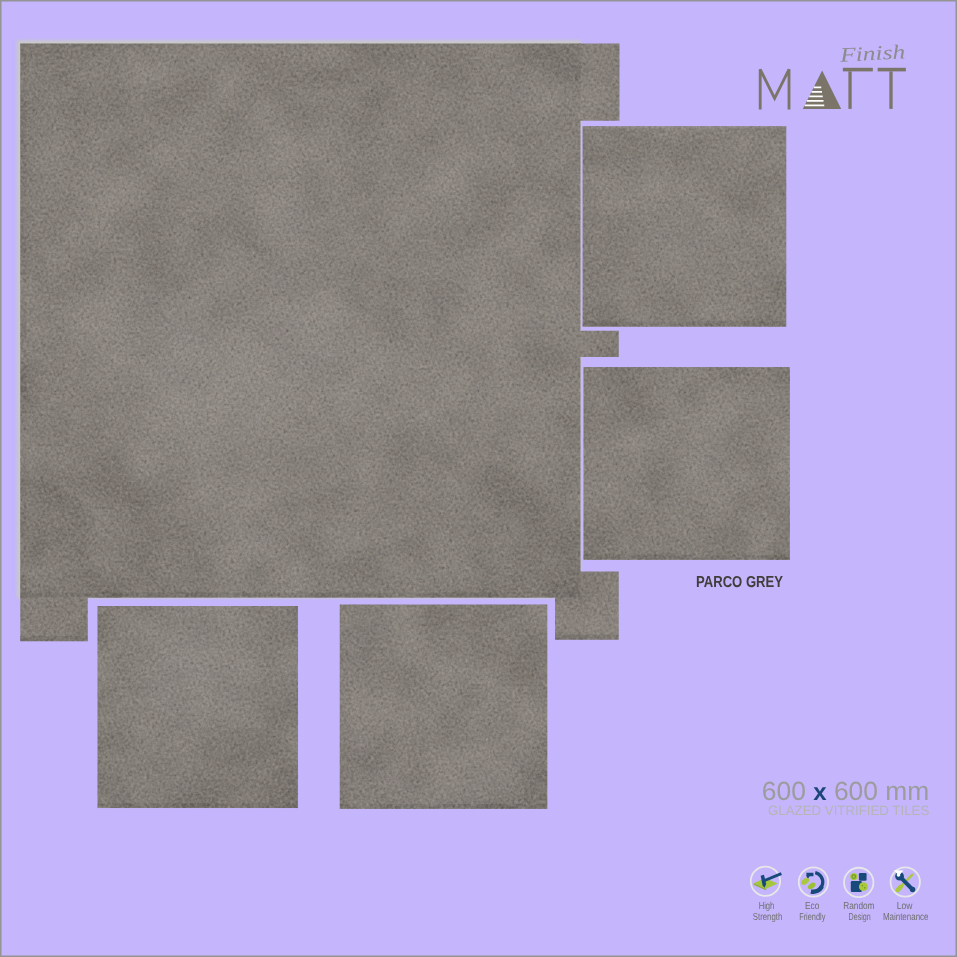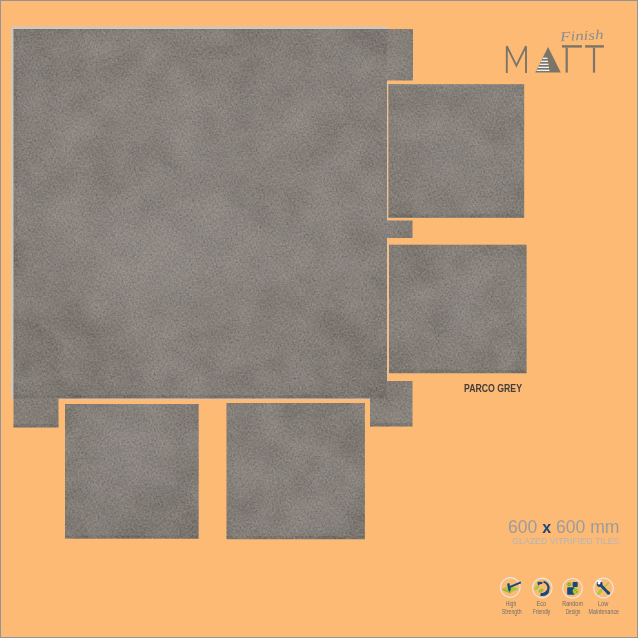--- a/index.html
+++ b/index.html
@@ -1,17 +1,17 @@
 <!DOCTYPE html>
 <html><head>
 <meta charset="utf-8">
 <style>
   html,body{margin:0;padding:0;background:#fff;}
   .page{position:relative;width:638px;height:638px;box-sizing:border-box;
-        border:1px solid #949494;background:#fdba74;overflow:hidden;
+        border:1px solid #949494;background:#c4b5fd;overflow:hidden;
         font-family:"Liberation Sans", sans-serif;}
   svg.stage{position:absolute;left:-1px;top:-1px;width:638px;height:638px;}
 </style>
 </head>
 <body>
 
 <div class="page">
 <svg class="stage" viewBox="0 0 638 638" xmlns="http://www.w3.org/2000/svg">
 <defs>
   <filter id="tex" x="0" y="0" width="638" height="638" filterUnits="userSpaceOnUse">

